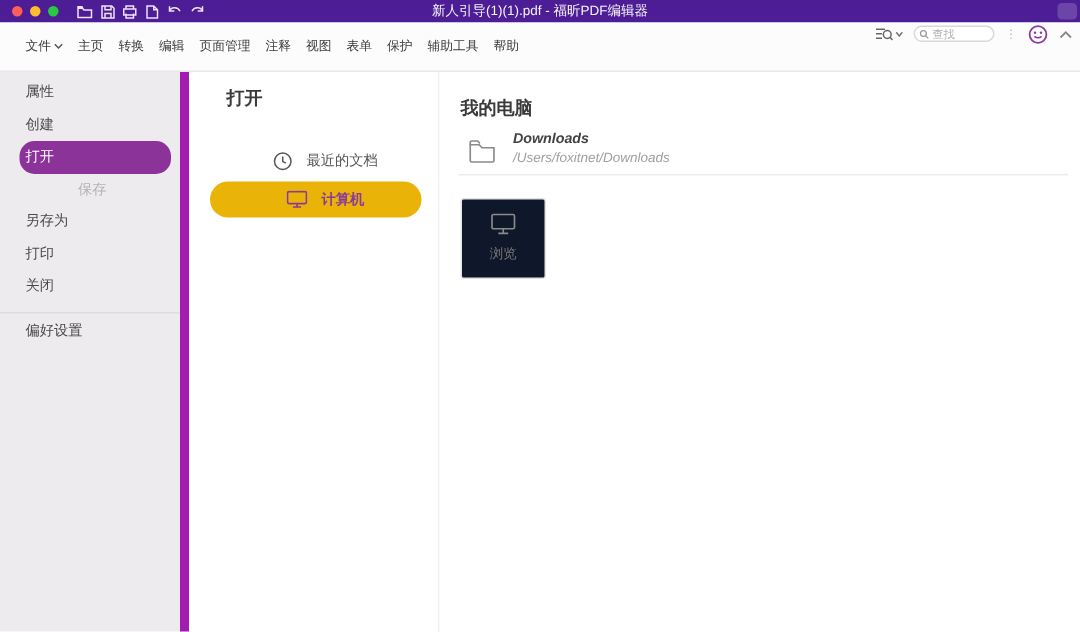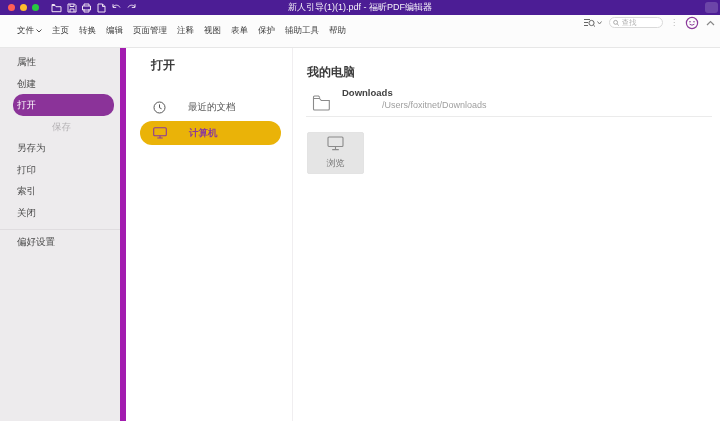--- a/index.html
+++ b/index.html
@@ -45,35 +45,35 @@
   .sb-item.selected { background:#8B3399; color:#fff; }
   .sb-item.disabled { color:#b5b2b5;margin-left:48px; }
   .sb-divider { border-top:1px solid #dfdcdf; margin:6px 0 0 0; }
   .sb-footer { margin-top:1px; }
 
   
   .open-panel { width:167px; background:#fff; border-right:1px solid #f0eef0; }
   .op-title { margin:9px 0 0 25px; font-size:12px; font-weight:700; color:#3a3a3a; }
   .op-list { margin-top:21px; }
   .op-row { margin:0 11px 2px 14px; height:24px; border-radius:12px; display:flex; align-items:center;
-            padding-left:13px; gap:22px; font-size:9.5px; color:#555; cursor:default; }
+            padding-left:13px; gap:9px; font-size:9.5px; color:#555; cursor:default;justify-content:center; }
   .op-row.selected { background:#eab308; color:#8B3A9B; font-weight:700; }
   .op-row svg { flex:none; }
 
   
   .comp-panel { flex:1; background:#fff; }
   .cp-title { margin:16px 0 0 14px; font-size:12px; font-weight:700; color:#3a3a3a; }
   .cp-label { margin:14px 0 0 13px; font-size:9px; color:#9a9a9a; }
-  .folder-row { margin:6px 8px 0 19px; display:flex; align-items:flex-end; gap:11px; cursor:default; }
+  .folder-row { margin:6px 8px 0 19px; display:flex; align-items:center; gap:11px; cursor:default;font-style:italic; }
   .folder-row svg { margin-top:2px; flex:none; }
   .folder-name { font-size:9.5px; font-weight:700; color:#424242; line-height:1.25; }
-  .folder-path { font-size:9px; color:#9f9f9f; line-height:1.35;margin-left:40px; }
+  .folder-path { font-size:9px; color:#9f9f9f; line-height:1.35; }
   .cp-divider { border-top:1px solid #ebebeb; margin:5px 8px 0 13px; }
-  .browse-card { margin:15px 0 0 14px; width:57px; height:42px; border:1px solid #e3e3e3; border-radius:2px;
-                 background:#e5e5e5; display:flex; flex-direction:column; align-items:center; justify-content:center;
+  .browse-card { margin:15px 0 0 14px; width:57px; height:54px; border:1px solid #e3e3e3; border-radius:2px;
+                 background:#0f172a; display:flex; flex-direction:column; align-items:center; justify-content:center;
                  gap:6px; cursor:default; }
   .browse-label { font-size:9px; color:#777; }
 </style>
 </head>
 <body>
 
 <div class="titlebar">
   <div class="traffic">
     <div class="light red"></div>
     <div class="light yellow"></div>
@@ -190,21 +190,20 @@
 
 <div class="content">
 
   <div class="sidebar">
     <div class="sb-item">属性</div>
     <div class="sb-item">创建</div>
     <div class="sb-item selected">打开</div>
     <div class="sb-item disabled">保存</div>
     <div class="sb-item">另存为</div>
     <div class="sb-item">打印</div>
-    <div class="sb-item">索引</div>
     <div class="sb-item">关闭</div>
     <div class="sb-divider"></div>
     <div class="sb-item sb-footer">偏好设置</div>
   </div>
 
   <div class="open-panel">
     <div class="op-title">打开</div>
     <div class="op-list">
       <div class="op-row">
         <svg width="13" height="13" viewBox="0 0 13 13">

